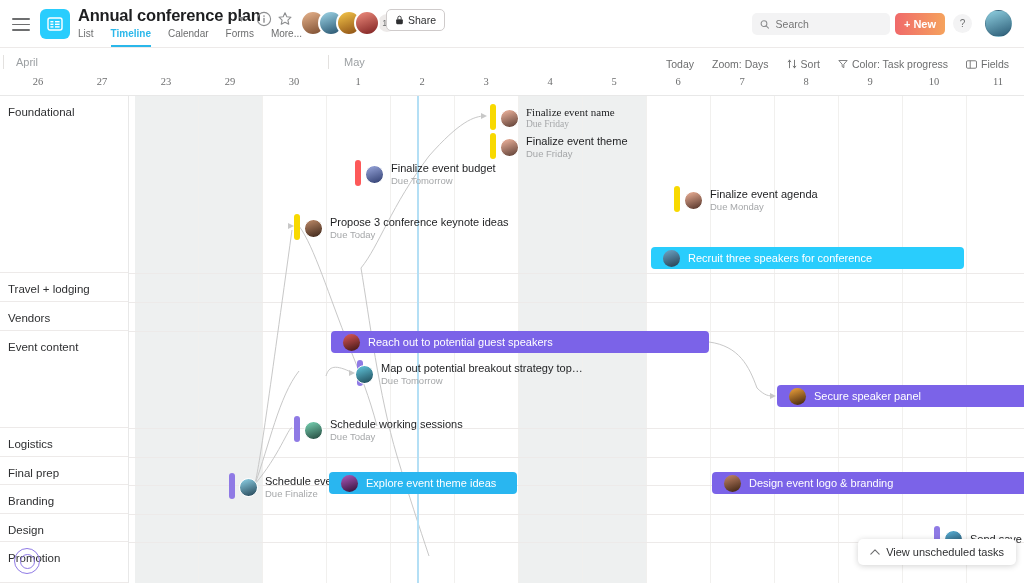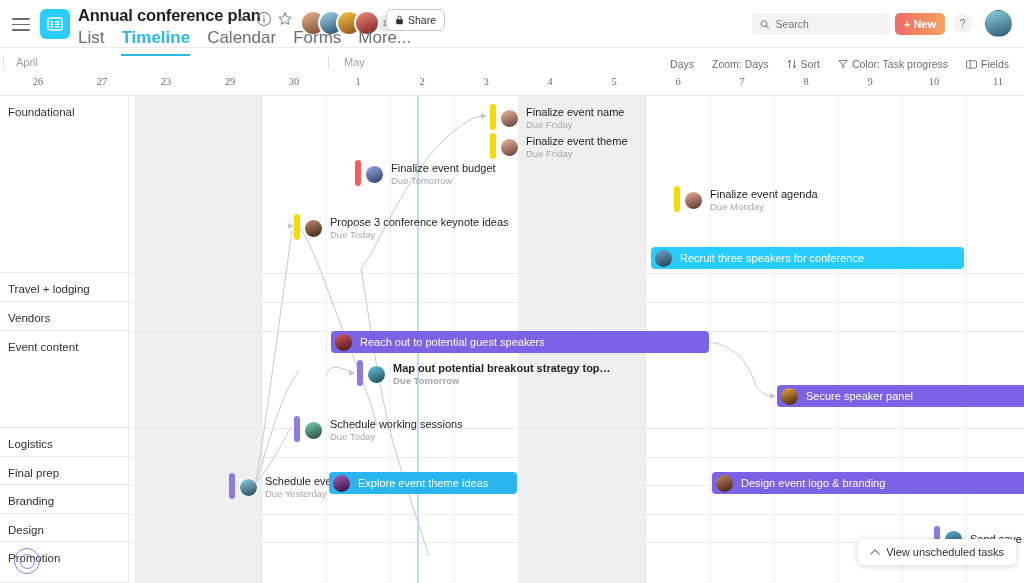--- a/index.html
+++ b/index.html
@@ -38,21 +38,21 @@
     font-size:9px; display:flex; align-items:center; justify-content:center;
     margin-left:-4px; border:2px solid #fff;
   }
   .share-btn {
     position:absolute; left:386px; top:9px; height:22px;
     border:1px solid #cfcbcb; border-radius:5px; background:#fff;
     display:flex; align-items:center; gap:4px; padding:0 8px;
     font-size:10.5px; color:#2e2f31; cursor:pointer;
   }
   .tabs { position:absolute; left:78px; top:28px; display:flex; gap:17px; }
-  .tab { font-size:17px; color:#6d6e6f; padding-bottom:6px; cursor:pointer; white-space:nowrap; }
+  .tab { font-size:10px; color:#6d6e6f; padding-bottom:6px; cursor:pointer; white-space:nowrap; }
   .tab.active { color:#2ab7ea; font-weight:bold; border-bottom:2.5px solid #2ab7ea; }
   .search {
     position:absolute; right:134px; top:13px; width:138px; height:22px;
     background:#f3f3f4; border-radius:5px; display:flex; align-items:center;
     gap:6px; padding:0 8px; cursor:text;
   }
   .search input { border:0; background:transparent; outline:none; font-size:10.5px; color:#6d6e6f; width:100%; font-family:inherit; }
   .new-btn {
     position:absolute; right:79px; top:13px; height:22px; padding:0 9px;
     border-radius:5px; color:#fff; font-size:11px; font-weight:bold;
@@ -96,21 +96,21 @@
   .todayline { position:absolute; top:0; bottom:0; width:1.5px; background:#b4dff5; z-index:6; }
 
   
   .milestone { position:absolute; width:6px; border-radius:3px; z-index:10; }
   .task { position:absolute; display:flex; align-items:center; z-index:11; white-space:nowrap; }
   .task .tav { width:19px; height:19px; border-radius:50%; overflow:hidden; flex:none; margin-right:7px; border:1.5px solid #fff;}
   .task .ttxt { font-size:11px; color:#1e1f21; line-height:12px; }
   .task .tsub { font-size:9.5px; color:#a5a7a9; line-height:11px; margin-top:1px; }
   .bar {
     position:absolute; height:22px; border-radius:4px; display:flex; align-items:center;
-    padding-left:4px; color:#fff; font-size:11px; z-index:12; overflow:hidden;
+    padding-left:12px; color:#fff; font-size:11px; z-index:12; overflow:hidden;
   }
   .bar .bav { width:17px; height:17px; border-radius:50%; overflow:hidden; flex:none; margin-right:8px; }
   .connectors { position:absolute; inset:0; z-index:5; pointer-events:none; }
 
   .unscheduled {
     position:absolute; right:8px; bottom:18px; height:26px;
     background:#fff; border-radius:5px; box-shadow:0 1px 6px rgba(0,0,0,.18);
     display:flex; align-items:center; gap:6px; padding:0 12px;
     font-size:11px; color:#2e2f31; cursor:pointer; z-index:50;
   }
@@ -194,21 +194,21 @@
     <span>+</span>
     <span>New</span>
   </div>
 
   <div class="help-btn">?</div>
   <div class="me-av" style="background:linear-gradient(160deg,#8fcfe0,#2a5a74)"></div>
   <div class="topbar-sep"></div>
 </div>
 
 <div class="toolbar">
-  <div class="tb">Days</div>
+  <div class="tb">Today</div>
   <div class="tb">Zoom: Days</div>
   <div class="tb">
     <svg width="10" height="10" viewBox="0 0 12 12">
         <path d="M3 1.5v9M3 1.5L1.4 3.4M3 1.5l1.6 1.9M9 10.5v-9M9 10.5l1.6-1.9M9 10.5L7.4 8.6" stroke="#6d6e6f" stroke-width="1.1" fill="none" stroke-linecap="round"></path>
       </svg>
     <span>Sort</span>
   </div>
   <div class="tb">
     <svg width="10" height="10" viewBox="0 0 12 12">
         <path d="M1 1.8h10L7 6.3v4.1L5 9.2V6.3z" fill="none" stroke="#6d6e6f" stroke-width="1.05" stroke-linejoin="round"></path>
@@ -292,21 +292,21 @@
       </g>
       <g fill="#c8c8c8">
         <polygon points="352,17 358,20 352,23"></polygon>
         <polygon points="159,127 165,130 159,133"></polygon>
         <polygon points="220,274 226,277 220,280"></polygon>
         <polygon points="641,297 647,300 641,303"></polygon>
       </g>
     </svg>
     <div id="bars-layer">
         <div class="milestone" style="left: 361px; top: 8px; height: 26px; background: rgb(248, 217, 0);"></div>
-        <div class="task" style="left: 371px; top: 9px; height: 26px;">
+        <div class="task" style="left: 371px; top: 9px; height: 26px; font-family: Liberation Serif, serif;">
           <div class="tav" style="background: linear-gradient(160deg, rgb(243, 183, 160), rgb(91, 61, 51));"></div>
           <div>
             <div class="ttxt">Finalize event name</div>
             <div class="tsub">Due Friday</div>
           </div>
         </div>
         <div class="milestone" style="left: 361px; top: 37px; height: 26px; background: rgb(248, 217, 0);"></div>
         <div class="task" style="left: 371px; top: 38px; height: 26px;">
           <div class="tav" style="background: linear-gradient(160deg, rgb(243, 183, 160), rgb(91, 61, 51));"></div>
           <div>
@@ -344,25 +344,25 @@
           <div>
             <div class="ttxt">Schedule working sessions</div>
             <div class="tsub">Due Today</div>
           </div>
         </div>
         <div class="milestone" style="left: 100px; top: 377px; height: 26px; background: rgb(143, 122, 229);"></div>
         <div class="task" style="left: 110px; top: 378px; height: 26px;">
           <div class="tav" style="background: linear-gradient(160deg, rgb(143, 211, 232), rgb(34, 66, 83));"></div>
           <div>
             <div class="ttxt">Schedule event …</div>
-            <div class="tsub">Due Yesterday</div>
+            <div class="tsub">Due Finalize</div>
           </div>
         </div>
         <div class="milestone" style="left: 228px; top: 264px; height: 26px; background: rgb(143, 122, 229);"></div>
-        <div class="task" style="left: 238px; top: 265px; height: 26px; font-weight: bold;">
+        <div class="task" style="left: 226px; top: 265px; height: 26px;">
           <div class="tav" style="background: linear-gradient(160deg, rgb(99, 201, 224), rgb(29, 71, 84));"></div>
           <div>
             <div class="ttxt">Map out potential breakout strategy top…</div>
             <div class="tsub">Due Tomorrow</div>
           </div>
         </div>
         <div class="milestone" style="left: 805px; top: 430px; height: 22px; background: rgb(143, 122, 229);"></div>
         <div class="task" style="left: 815px; top: 432px; height: 22px;">
           <div class="tav" style="background: linear-gradient(160deg, rgb(89, 178, 216), rgb(31, 63, 86));"></div>
           <div>

